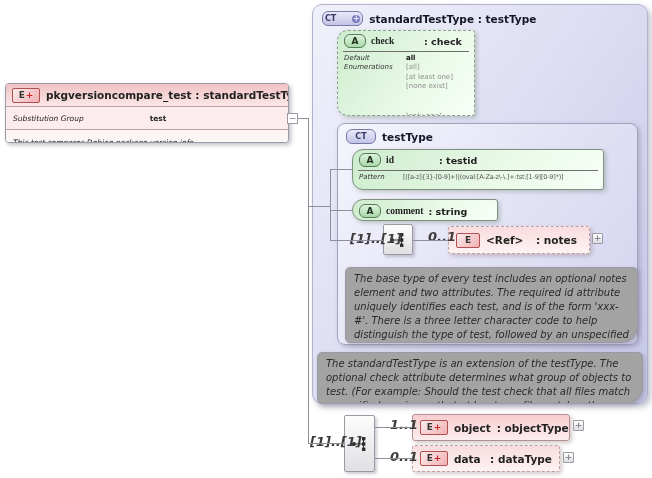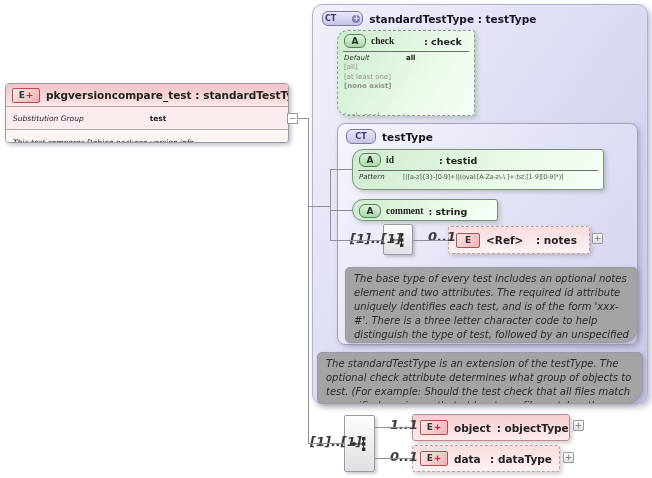--- a/index.html
+++ b/index.html
@@ -153,24 +153,25 @@
   <div class="abs attr-box optional" style="left:337px;top:30px;width:138px;height:86px;">
     <div class="attr-header">
       <span class="icon-a">A</span>
       <span class="attr-name w48">check</span>
       <span>: check</span>
     </div>
     <div class="divider"></div>
     <div class="facets">
       <span class="facet-label">Default</span>
       <span class="facet-strong">all</span>
+      <span class="facet-label">Enumerations</span>
       <span>
         <span class="enum-item" style="display:block;">[all]</span>
         <span class="enum-item" style="display:block;">[at least one]</span>
-        <span class="enum-item" style="display:block;font-weight:bold;">[none exist]</span>
+        <span class="enum-item" style="display:block;">[none exist]</span>
         <span class="enum-item" style="display:block;margin-top:20px;">[only one]</span>
       </span>
     </div>
   </div>
 
   <div class="abs tt-box" style="left:337px;top:123px;width:301px;height:222px;">
     <div class="ct-header" style="padding:5px 8px;">
       <span class="icon-ct">
           <span>CT</span>
         </span>

